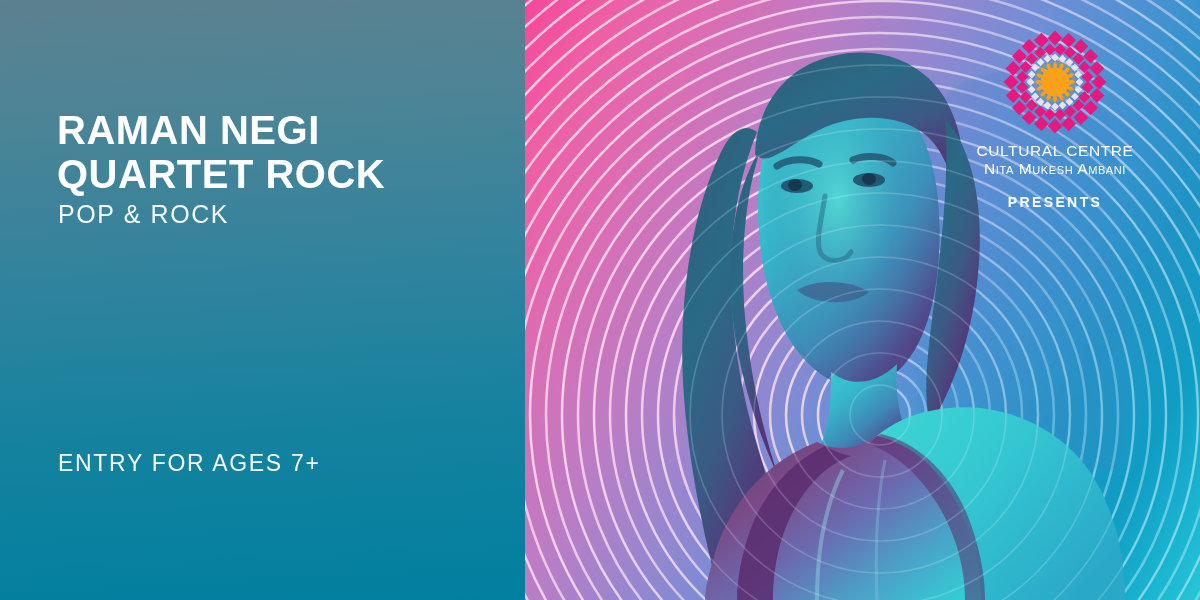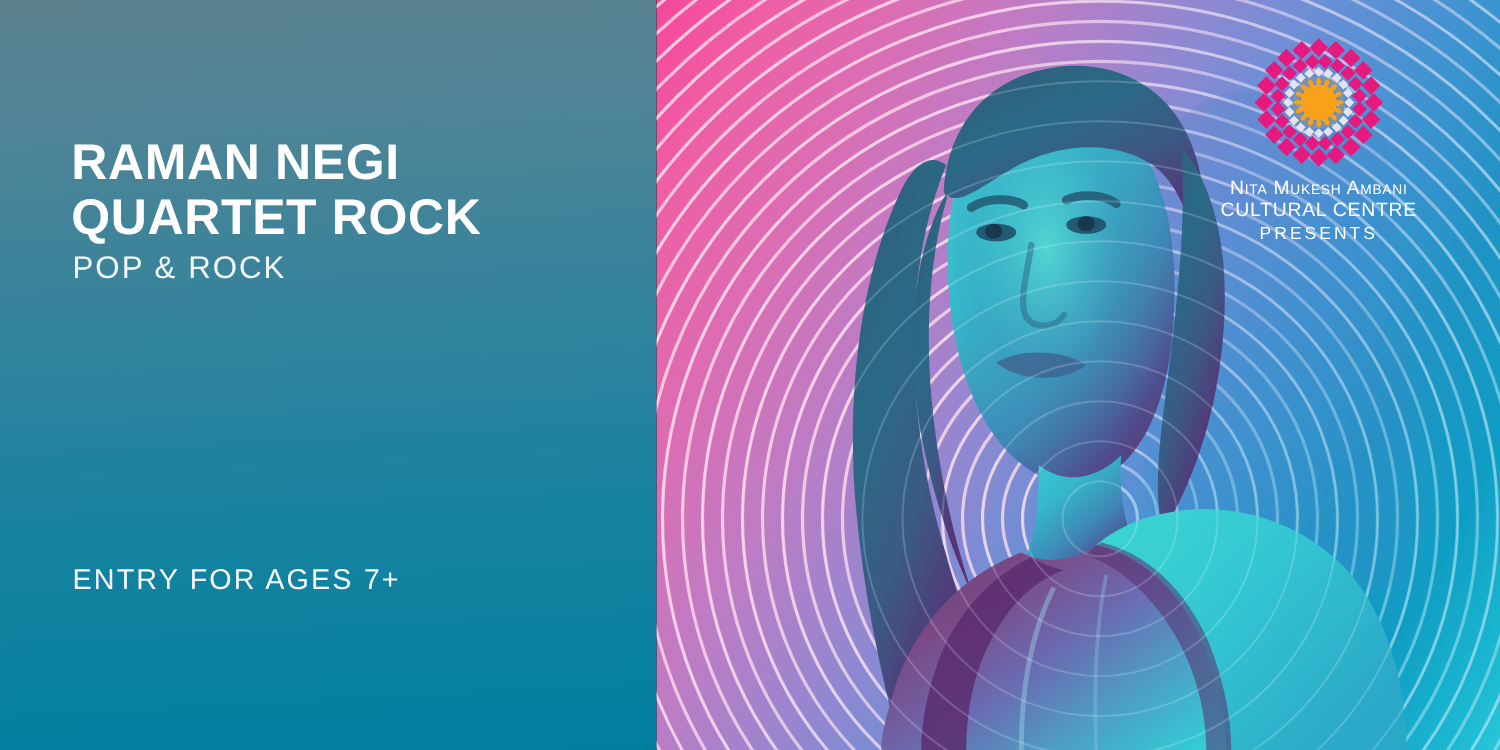--- a/index.html
+++ b/index.html
@@ -119,23 +119,24 @@
     margin-top:6px;
     color:#ffffff;
     font-size:15.5px;
     font-weight:500;
     line-height:18px;
     letter-spacing:0.6px;
   }
   #org-name .l { display:block; }
   #org-name .l1 { font-variant:small-caps; }
   #presents {
+    margin-top:16px;
     color:#ffffff;
     font-size:14px;
-    font-weight:normal;
+    font-weight:bold;
     letter-spacing:2.4px;
   }
 </style>
 </head>
 <body>
 
 <div id="banner">
 
   <div id="right-panel">
 
@@ -501,20 +502,20 @@
             <path d="M 0 -3.6 C 2.6 -1.4, 2.6 1.6, 0 3.8 C -2.6 1.6, -2.6 -1.4, 0 -3.6 Z" fill="#f9a11b" transform="translate(6.35,-15.34) rotate(382.5)"></path>
             <path d="M 0 -3.6 C 2.6 -1.4, 2.6 1.6, 0 3.8 C -2.6 1.6, -2.6 -1.4, 0 -3.6 Z" fill="#f9a11b" transform="translate(11.74,-11.74) rotate(405)"></path>
             <path d="M 0 -3.6 C 2.6 -1.4, 2.6 1.6, 0 3.8 C -2.6 1.6, -2.6 -1.4, 0 -3.6 Z" fill="#f9a11b" transform="translate(15.34,-6.35) rotate(427.5)"></path>
           </g>
 
         <circle r="14.5" fill="#f9a11b"></circle>
       </g>
     </svg>
 
     <div id="org-name">
+      <span class="l l2">CULTURAL CENTRE</span>
       <span class="l l1">Nita Mukesh Ambani</span>
-      <span class="l l2">CULTURAL CENTRE</span>
     </div>
 
     <div id="presents">PRESENTS</div>
   </div>
 
 </div>
 
 </body></html>

